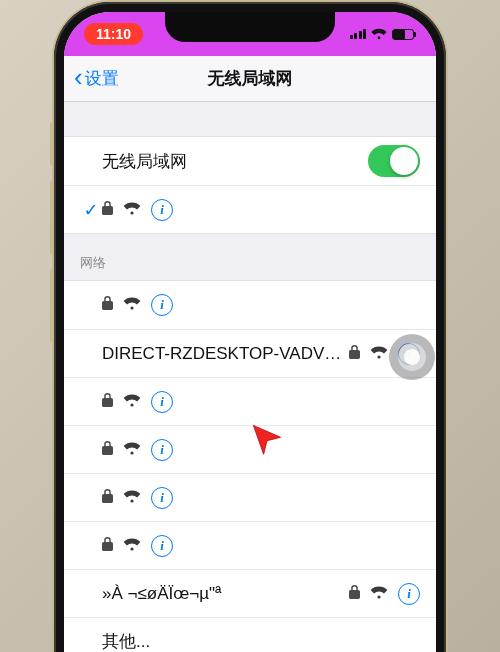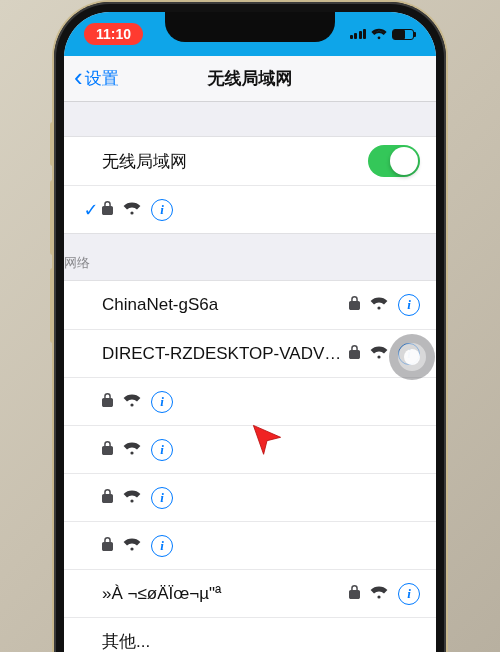--- a/index.html
+++ b/index.html
@@ -50,21 +50,21 @@
     width: 170px;
     height: 30px;
     background: #0c0c0c;
     border-bottom-left-radius: 20px;
     border-bottom-right-radius: 20px;
     z-index: 50;
   }
   .statusbar {
     position: relative;
     height: 44px;
-    background: #0ea5e9;
+    background: #d946ef;
     display: flex;
     align-items: center;
     justify-content: space-between;
     padding: 0 22px 0 20px;
     font-size: 14px;
     z-index: 40;
   }
   .time-pill {
     background: #ff3b30;
     color: #fff;
@@ -173,21 +173,21 @@
   }
   .switch.on .knob { right: 2px; }
   .lock { color: #4b4b4f; }
   .wifi-strength { color: #3a3a3d; }
   .info {
     width: 22px; height: 22px; border: 1.6px solid #007aff; border-radius: 50%;
     color: #007aff; display:flex; align-items:center; justify-content:center;
     font-family: Georgia, serif; font-style: italic; font-weight: 600; font-size: 13px;
   }
   .section-header {
-    padding: 20px 0 8px;
+    padding: 20px 16px 8px;
     font-size: 13px;
     color: #8a8a8e;
   }
   .cursor-pointer {
     position: absolute;
     width: 34px;
     height: 34px;
     z-index: 60;
     pointer-events: none;
   }
@@ -271,21 +271,20 @@
         </span>
       </div>
     </div>
 
     <div class="section-header">网络</div>
 
     <div class="list" id="networks-list">
 
     <div class="row">
           <span class="lead"></span>
-          <span class="label">ChinaNet-gS6a</span>
           <span class="tail">
             <span class="lock"><svg width="11" height="14" viewBox="0 0 11 14">
                 <path fill="currentColor" d="M5.5 0a3.3 3.3 0 0 1 3.3 3.3V5h.4c1 0 1.8.8 1.8 1.8v5.4c0 1-.8 1.8-1.8 1.8H1.8C.8 14 0 13.2 0 12.2V6.8C0 5.8.8 5 1.8 5h.4V3.3A3.3 3.3 0 0 1 5.5 0zm0 1.5A1.8 1.8 0 0 0 3.7 3.3V5h3.6V3.3A1.8 1.8 0 0 0 5.5 1.5z"></path>
               </svg></span>
             <span class="wifi-strength"><svg width="18" height="13" viewBox="0 0 18 13">
                 <path fill="currentColor" d="M9 12.6a1.6 1.6 0 1 0 0-3.2 1.6 1.6 0 0 0 0 3.2zM4 7.4a7.2 7.2 0 0 1 10 0l1.7-1.7a9.6 9.6 0 0 0-13.4 0L4 7.4zM.6 4a12 12 0 0 1 16.8 0l-1.7 1.7a9.6 9.6 0 0 0-13.4 0L.6 4z"></path>
               </svg></span>
             <span class="info">i</span>
           </span>
         </div>

